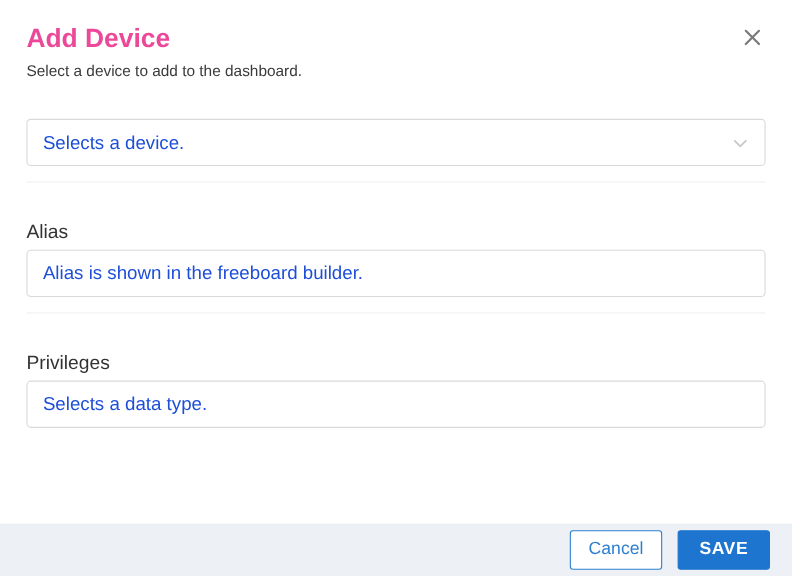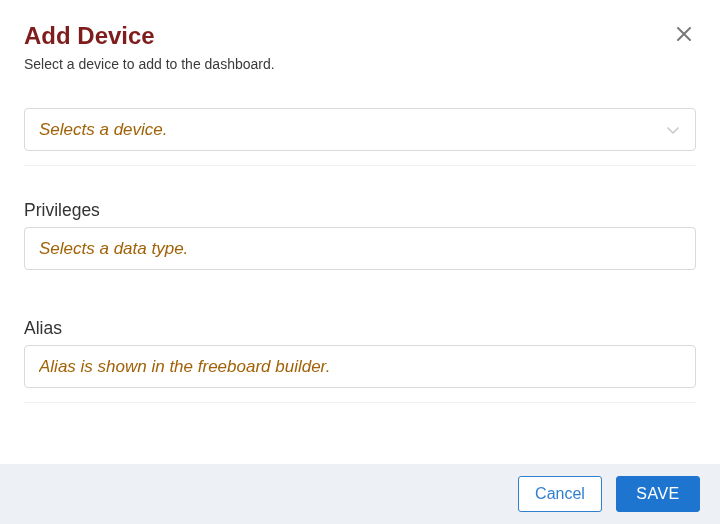--- a/index.html
+++ b/index.html
@@ -24,21 +24,21 @@
     padding: 22px 24px 0 24px;
   }
   .header-row {
     display: flex;
     align-items: flex-start;
     justify-content: space-between;
   }
   .title {
     font-size: 24px;
     font-weight: 700;
-    color: #7f1d1d;
+    color: #ec4899;
     margin: 0;
     line-height: 1.2;
   }
   .subtitle {
     font-size: 14px;
     color: #3a3a3a;
     margin: 4px 0 0 0;
     line-height: 1.4;
   }
   .close-btn {
@@ -82,36 +82,35 @@
     outline: none;
     width: 100%;
     height: 100%;
     font-size: 17px;
     color: #333;
     background: transparent;
     padding: 0;
   }
   .control input::placeholder,
   .placeholder-text {
-    color: #a16207;
+    color: #1d4ed8;
     font-size: 17px;
-    font-style: italic;
   }
   .select-chevron {
     position: absolute;
     right: 14px;
     top: 50%;
     transform: translateY(-50%);
     color: #c6c8cb;
     line-height: 0;
     pointer-events: none;
   }
   .footer {
     flex: 0 0 auto;
-    height: 60px;
+    height: 48px;
     background: #edf0f4;
     display: flex;
     align-items: center;
     justify-content: flex-end;
     padding: 0 20px;
     gap: 14px;
   }
   .btn {
     height: 36px;
     min-width: 84px;
@@ -126,21 +125,21 @@
   }
   .btn-secondary {
     background: #ffffff;
     border: 1px solid #2f7fd1;
     color: #2f7fd1;
   }
   .btn-primary {
     background: #1e75cf;
     border: 1px solid #1e75cf;
     color: #ffffff;
-    font-weight: 400;
+    font-weight: 700;
     letter-spacing: 0.5px;
   }
 </style>
 </head>
 <body>
 
 <div class="modal">
   <div class="content">
 
     <div class="header-row">
@@ -161,31 +160,31 @@
       <div class="control" role="combobox" tabindex="0">
         <span class="placeholder-text">Selects a device.</span>
         <span class="select-chevron">
           <svg width="16" height="16" viewBox="0 0 16 16">
               <path d="M3 6 L8 11 L13 6" stroke="currentColor" stroke-width="1.6" fill="none" stroke-linecap="round" stroke-linejoin="round"></path>
             </svg>
         </span>
       </div>
     </div>
 
+    <div class="field-group">
+      <label class="field-label">Alias</label>
+      <div class="control input">
+        <input type="text" placeholder="Alias is shown in the freeboard builder." style="">
+      </div>
+    </div>
+
     <div class="field-group noline">
       <label class="field-label">Privileges</label>
       <div class="control" role="combobox" tabindex="0">
         <span class="placeholder-text">Selects a data type.</span>
-      </div>
-    </div>
-
-    <div class="field-group">
-      <label class="field-label">Alias</label>
-      <div class="control input">
-        <input type="text" placeholder="Alias is shown in the freeboard builder." style="">
       </div>
     </div>
 
   </div>
 
   <div class="footer">
     <button class="btn btn-secondary">Cancel</button>
     <button class="btn btn-primary">SAVE</button>
   </div>
 </div>

